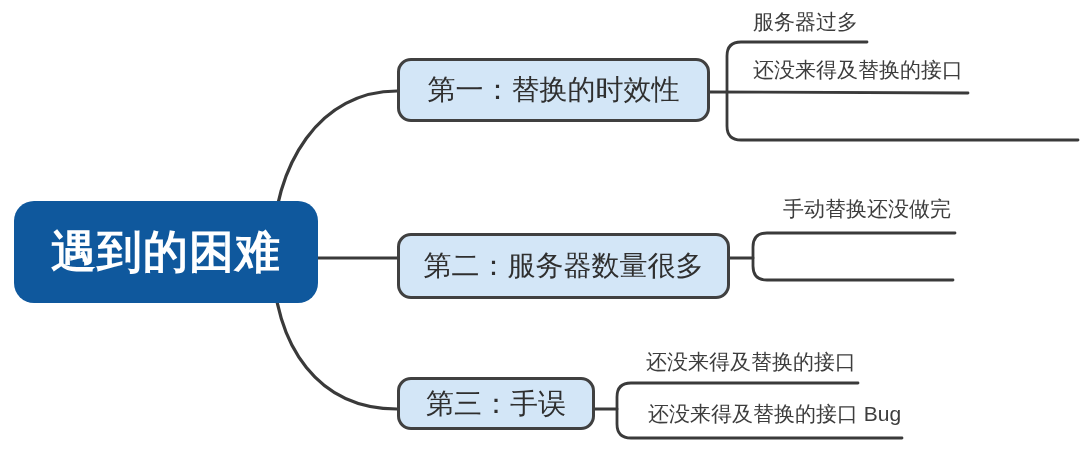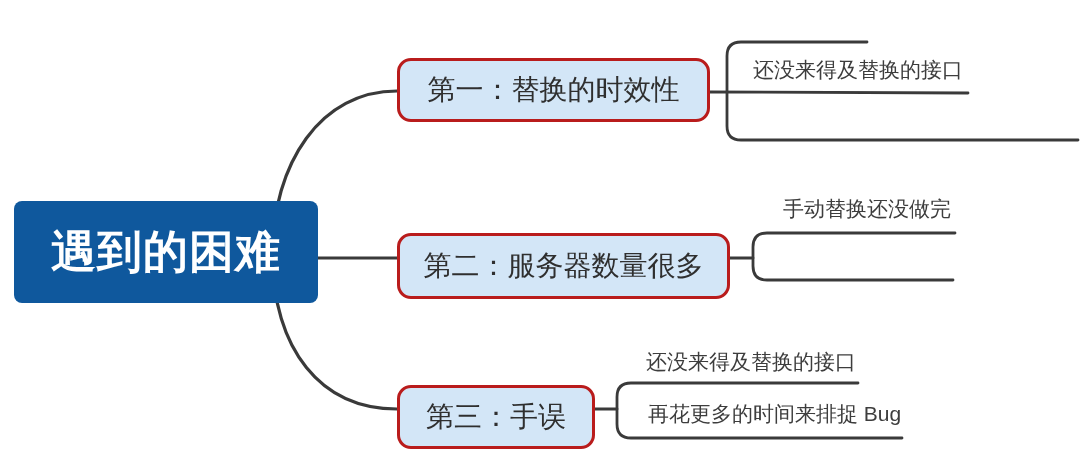--- a/index.html
+++ b/index.html
@@ -28,36 +28,36 @@
     box-sizing: border-box;
     white-space: nowrap;
     cursor: default;
   }
   .root-node {
     left: 14px;
     top: 201px;
     width: 304px;
     height: 102px;
     background: #0f589d;
-    border-radius: 8px;
+    border-radius: 20px;
     color: #ffffff;
     font-size: 45px;
     font-weight: bold;
     letter-spacing: 1px;
   }
   .branch-node {
     background: #d3e6f7;
-    border: 3px solid #b91c1c;
+    border: 3px solid #404040;
     border-radius: 14px;
     color: #2f2f2f;
     font-size: 28px;
   }
   .branch-1 { left: 397px; top: 58px;  width: 313px; height: 64px; }
   .branch-2 { left: 397px; top: 225px; width: 333px; height: 66px; margin-top: 8px; }
-  .branch-3 { left: 397px; top: 377px; width: 198px; height: 64px; margin-top: 8px; }
+  .branch-3 { left: 397px; top: 377px; width: 198px; height: 53px; }
   .leaf {
     position: absolute;
     height: 22px;
     line-height: 22px;
     font-size: 21px;
     color: #3d3d3d;
     white-space: nowrap;
   }
   .leaf-1-1 { left: 753px; top: 11px; }
   .leaf-1-2 { left: 753px; top: 59px; }
@@ -88,20 +88,21 @@
     <path d="M 595 409 L 617 409" fill="none" stroke-width="2.8" stroke-linecap="round" stroke="#3a3a3a"></path>
     <path d="M 858 383 L 631 383 Q 617 383 617 397 L 617 424 Q 617 438 631 438 L 902 438" fill="none" stroke-width="2.8" stroke-linecap="round" stroke="#3a3a3a"></path>
   </svg>
 
   <div class="node root-node">遇到的困难</div>
 
   <div class="node branch-node branch-1">第一：替换的时效性</div>
   <div class="node branch-node branch-2">第二：服务器数量很多</div>
   <div class="node branch-node branch-3">第三：手误</div>
 
+  <div class="leaf leaf-1-1">服务器过多</div>
   <div class="leaf leaf-1-2">还没来得及替换的接口</div>
 
   <div class="leaf leaf-2-1">手动替换还没做完</div>
 
   <div class="leaf leaf-3-1">还没来得及替换的接口</div>
-  <div class="leaf leaf-3-2">再花更多的时间来排捉 Bug</div>
+  <div class="leaf leaf-3-2">还没来得及替换的接口 Bug</div>
 
 </div>
 
 </body></html>

